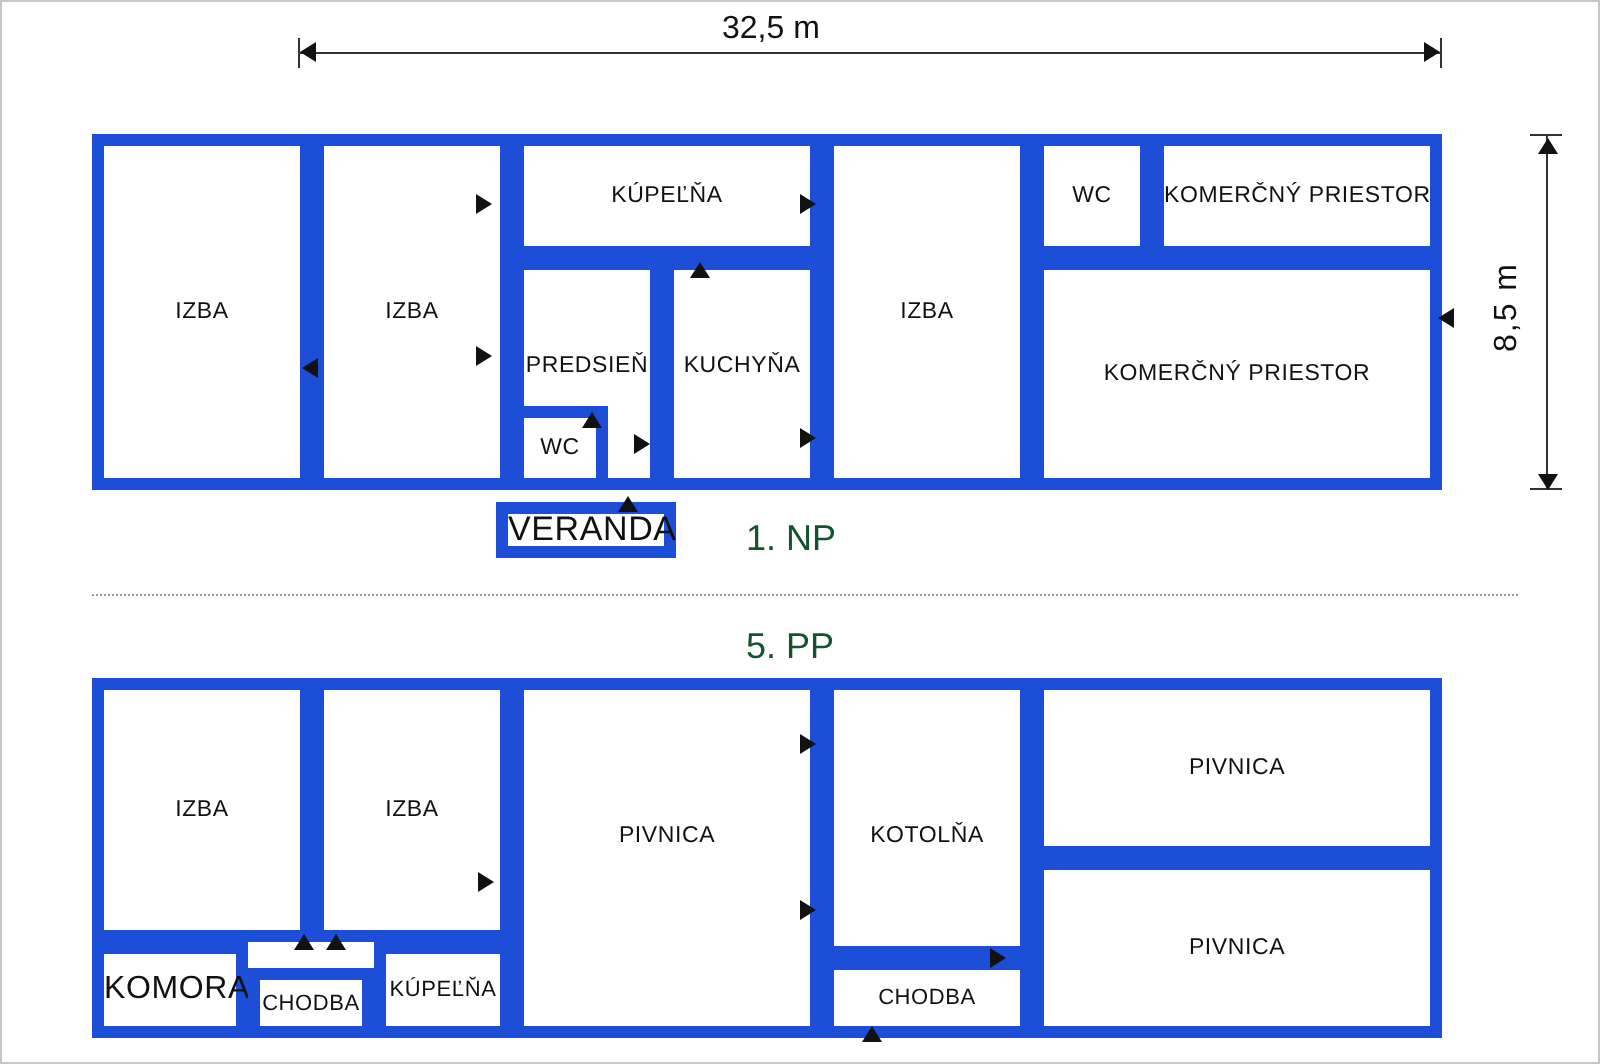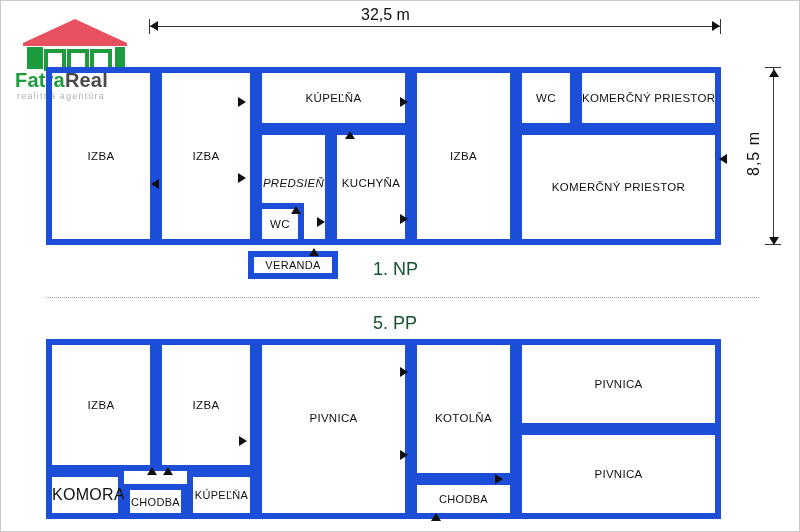--- a/index.html
+++ b/index.html
@@ -61,36 +61,20 @@
   .arr-r{border-top:5px solid transparent;border-bottom:5px solid transparent;border-left:8px solid #111;}
   .arr-l{border-top:5px solid transparent;border-bottom:5px solid transparent;border-right:8px solid #111;}
   .arr-u{border-left:5px solid transparent;border-right:5px solid transparent;border-bottom:8px solid #111;}
   .arr-d{border-left:5px solid transparent;border-right:5px solid transparent;border-top:8px solid #111;}
 </style>
 </head>
 <body>
 
 <div class="frame">
 
-  <div class="logo">
-    <svg class="logo-mark" viewBox="0 0 120 54">
-      <polygon points="60,2 112,26 8,26" fill="#e8515f"></polygon>
-      <rect x="8" y="26" width="104" height="3" fill="#e8515f"></rect>
-      <rect x="10" y="29" width="100" height="23" fill="#ffffff"></rect>
-      <rect x="12" y="30" width="16" height="22" fill="#1d9c3e"></rect>
-      <rect x="31" y="34" width="18" height="18" fill="none" stroke="#1d9c3e" stroke-width="4"></rect>
-      <rect x="54" y="34" width="18" height="18" fill="none" stroke="#1d9c3e" stroke-width="4"></rect>
-      <rect x="77" y="34" width="18" height="18" fill="none" stroke="#1d9c3e" stroke-width="4"></rect>
-      <rect x="100" y="30" width="10" height="22" fill="#1d9c3e"></rect>
-    </svg>
-    <div class="logo-text">
-      <span class="fatra">Fatra</span><span class="real">Real</span>
-    </div>
-    <div class="logo-sub">realitná agentúra</div>
-  </div>
 
   <div class="dimline dim-h" style="left:148px;top:25px;width:572px;"></div>
   <div class="dim-cap" style="left:148px;top:18px;width:1px;height:15px;"></div>
   <div class="dim-cap" style="left:719px;top:18px;width:1px;height:15px;"></div>
   <div class="arr arr-l" style="left:149px;top:20px;"></div>
   <div class="arr arr-r" style="left:711px;top:20px;"></div>
   <div class="dim-label" style="left:360px;top:5px;">32,5  m</div>
 
   <div class="dimline dim-v" style="left:772px;top:66px;height:178px;"></div>
   <div class="dim-cap" style="left:764px;top:66px;width:16px;height:1px;"></div>
@@ -105,28 +89,28 @@
       <div class="lbl">IZBA</div>
     </div>
     <div class="room" style="left:155px;top:66px;width:100px;height:178px;">
       <div class="lbl">IZBA</div>
     </div>
 
     <div class="room" style="left:255px;top:66px;width:155px;height:62px;">
       <div class="lbl">KÚPEĽŇA</div>
     </div>
 
-    <div class="room" style="left:255px;top:128px;width:75px;height:116px;font-style:italic;">
+    <div class="room" style="left:255px;top:128px;width:75px;height:116px;">
       <div class="lbl" style="top:48px;">PREDSIEŇ</div>
     </div>
     <div class="room" style="left:255px;top:202px;width:48px;height:42px;">
       <div class="lbl">WC</div>
     </div>
     <div class="room" style="left:247px;top:250px;width:90px;height:28px;">
-      <div class="lbl" style="font-size:11px;">VERANDA</div>
+      <div class="lbl" style="font-size:17px;">VERANDA</div>
     </div>
 
     <div class="room" style="left:330px;top:128px;width:80px;height:116px;">
       <div class="lbl" style="top:48px;">KUCHYŇA</div>
     </div>
 
     <div class="room" style="left:410px;top:66px;width:105px;height:178px;">
       <div class="lbl">IZBA</div>
     </div>
 

